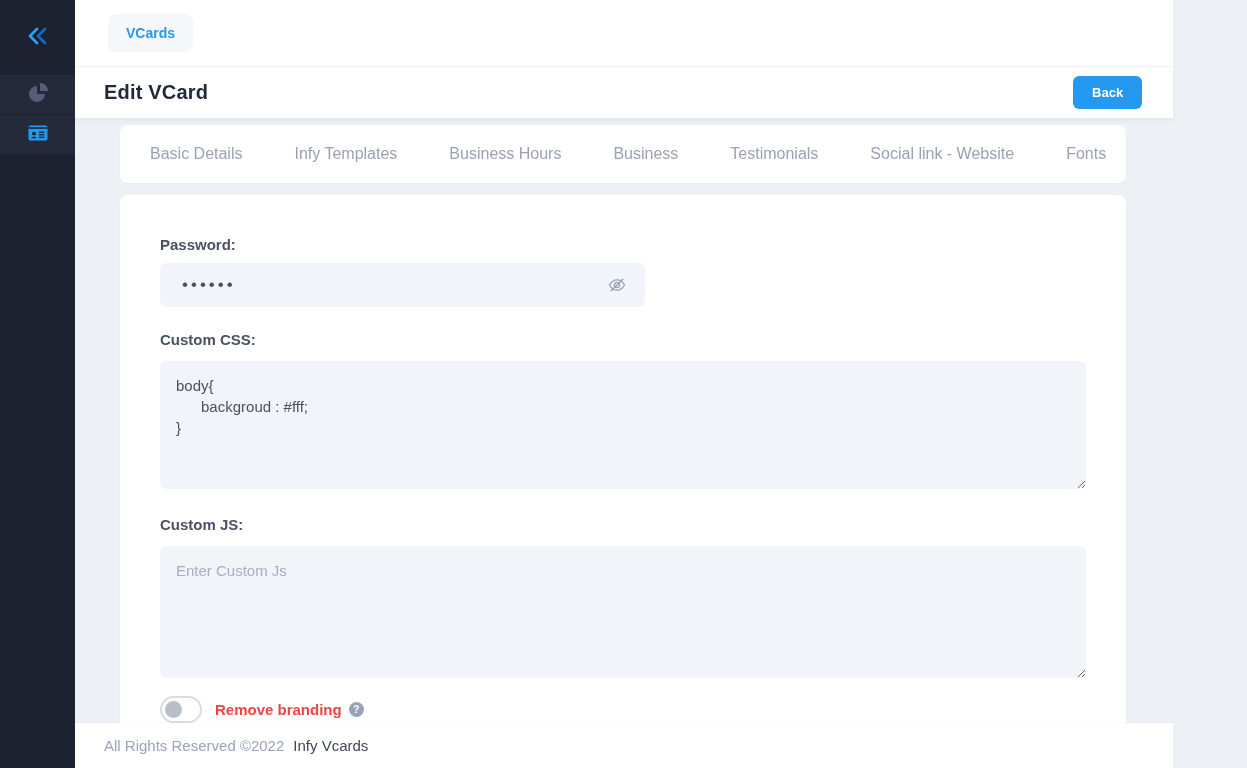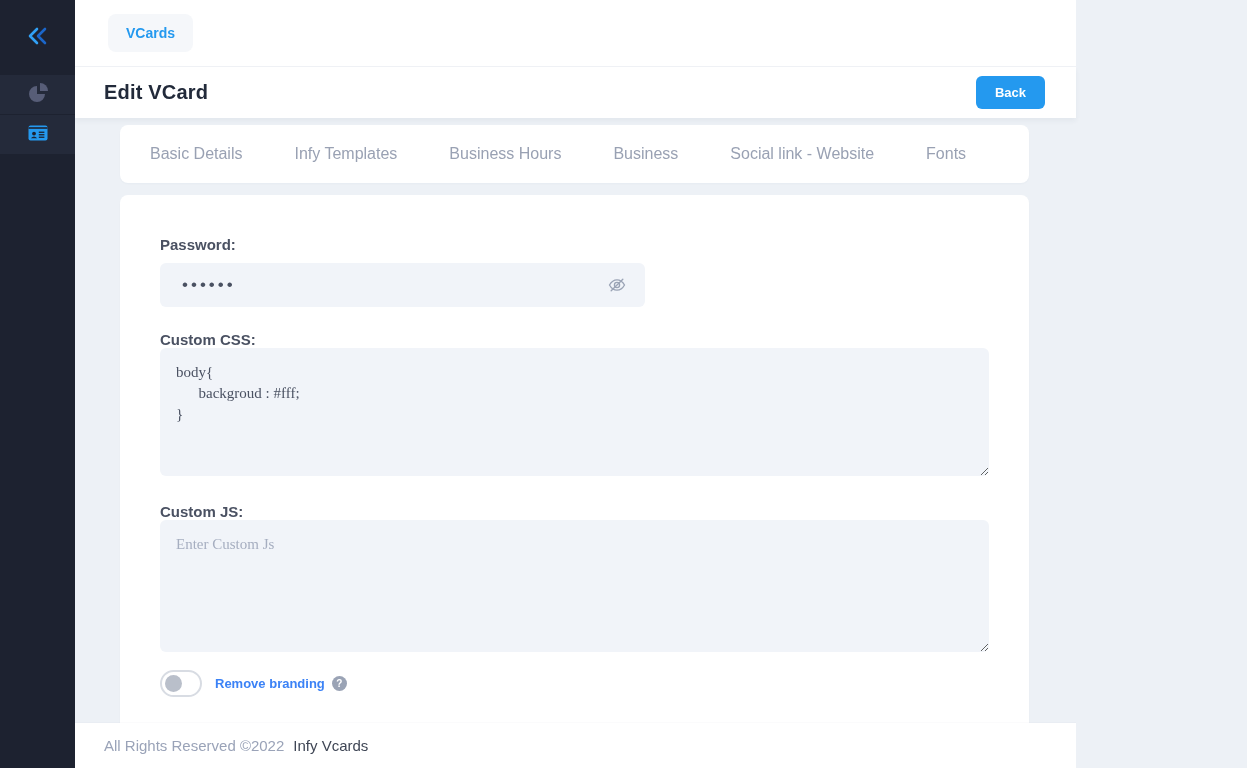--- a/index.html
+++ b/index.html
@@ -30,29 +30,29 @@
 
   .form-card { background:#fff; border-radius:8px; margin-top:12px; padding:41px 40px; height:560px; box-shadow:0 1px 2px rgba(40,50,80,0.03); }
 
   .field-label { display:block; font-size:15px; font-weight:700; color:#4a5162; }
   .password-wrap { position:relative; width:485px; margin-top:10px; }
   .password-input { width:100%; height:44px; background:#f1f4f9; border:none; border-radius:6px; padding:0 46px 0 22px; font-size:17px; letter-spacing:3px; color:#4a5162; font-family:"Liberation Sans",sans-serif; outline:none; }
   .eye-btn { position:absolute; right:16px; top:50%; transform:translateY(-50%); background:none; border:none; cursor:pointer; line-height:0; padding:2px; }
 
   .label-css { margin-top:24px; }
   .label-js  { margin-top:27px; }
-  .code-area { display:block; width:100%; background:#f1f4f9; border:none; border-radius:6px; margin-top:0; padding:14px 16px; font-family:Liberation Serif, serif; font-size:15px; line-height:21px; color:#4a5162; resize:vertical; outline:none; }
+  .code-area { display:block; width:100%; background:#f1f4f9; border:none; border-radius:6px; margin-top:13px; padding:14px 16px; font-family:Liberation Sans, sans-serif; font-size:15px; line-height:21px; color:#4a5162; resize:vertical; outline:none; }
   .code-area::placeholder { color:#a6aec0; }
   .css-area { height:128px; }
   .js-area  { height:132px; }
 
   .toggle-row { margin-top:18px; display:flex; align-items:center; }
   .toggle { position:relative; width:42px; height:27px; background:#fff; border:2px solid #d8dce3; border-radius:27px; cursor:pointer; }
   .toggle-knob { position:absolute; left:3px; top:3px; width:17px; height:17px; border-radius:50%; background:#b9bfca; }
-  .toggle-label { margin-left:13px; font-size:13px; font-weight:700; color:#3b82f6; }
+  .toggle-label { margin-left:13px; font-size:15px; font-weight:700; color:#ef4444; }
   .help-icon { margin-left:7px; width:15px; height:15px; border-radius:50%; background:#9aa3b5; color:#fff; font-size:10px; font-weight:700; display:inline-flex; align-items:center; justify-content:center; cursor:pointer; }
 
   .footer { position:absolute; left:0; right:0; bottom:0; height:45px; background:#fff; display:flex; align-items:center; padding-left:29px; z-index:3; box-shadow:0 -1px 0 rgba(40,50,80,0.02); }
   .footer-rights { font-size:15px; color:#9aa3b8; }
   .footer-brand { font-size:15px; color:#3f4655; margin-left:9px; }
 </style>
 </head>
 <body>
 
 <div class="app">
@@ -101,20 +101,21 @@
       <button class="back-btn">Back</button>
     </div>
 
     <div class="content">
 
       <nav class="tabs-card">
         <div class="tab">Basic Details</div>
         <div class="tab">Infy Templates</div>
         <div class="tab">Business Hours</div>
         <div class="tab">Business</div>
+        <div class="tab">Testimonials</div>
         <div class="tab">Social link - Website</div>
         <div class="tab">Fonts</div>
       </nav>
 
       <section class="form-card">
 
         <label class="field-label">Password:</label>
         <div class="password-wrap">
           <input class="password-input" type="text" value="••••••" style="">
           <button class="eye-btn">

